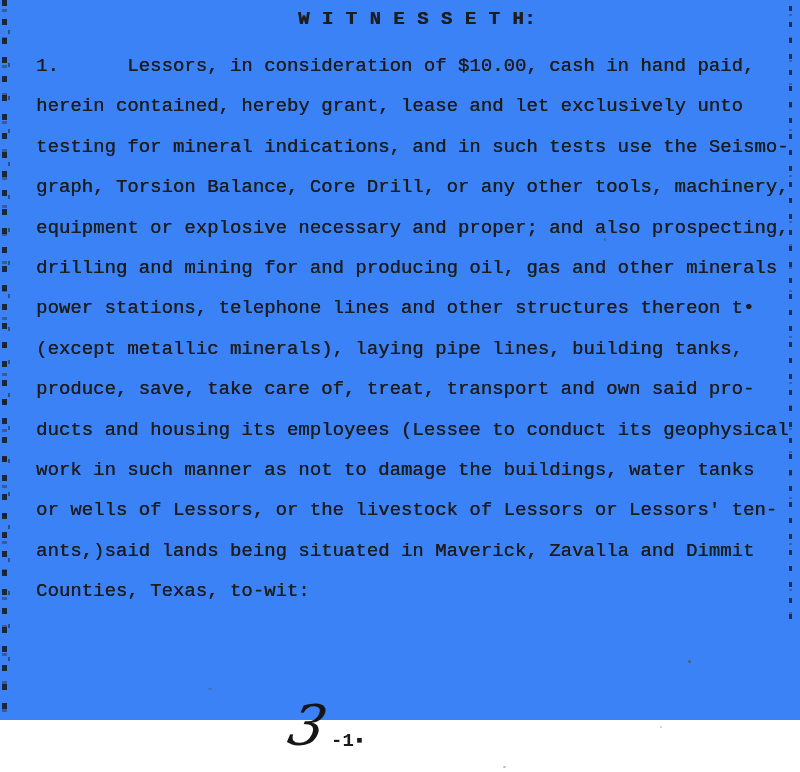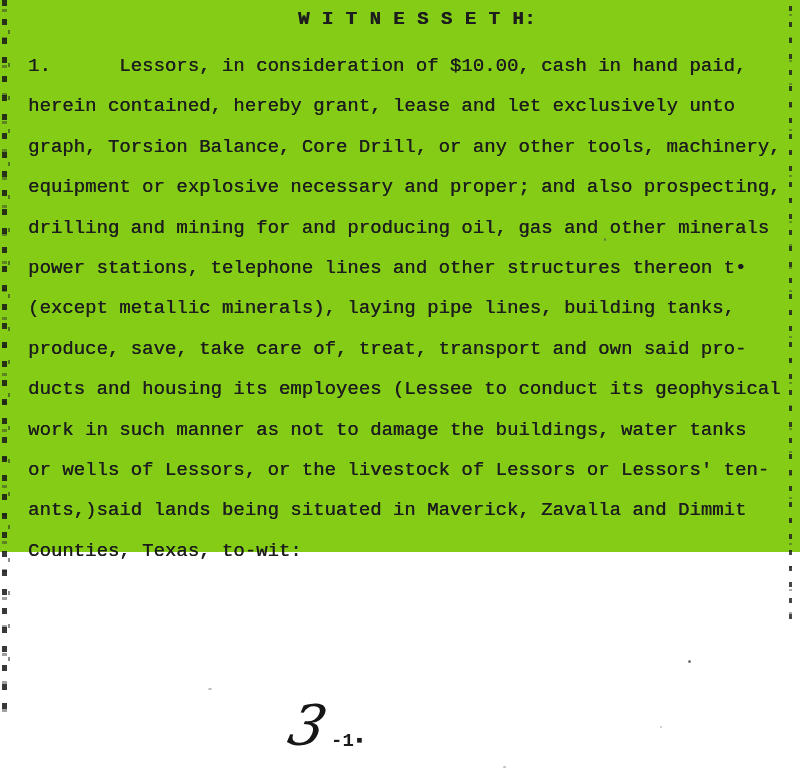--- a/index.html
+++ b/index.html
@@ -6,22 +6,22 @@
     margin: 0;
     padding: 0;
     width: 800px;
     height: 772px;
     overflow: hidden;
     background: #ffffff;
   }
   .page {
     position: relative;
     width: 800px;
-    height: 552px;
-    background: #84cc16;
+    height: 720px;
+    background: #3b82f6;
     font-family: "Liberation Mono", "DejaVu Sans Mono", monospace;
     color: #1d1d1d;
   }
   
   .edge-left {
     position: absolute;
     left: 2px; top: 0;
     width: 5px; height: 712px;
     background:
       repeating-linear-gradient(180deg, rgba(22,22,22,0.85) 0 6px, transparent 6px 19px),
@@ -56,21 +56,21 @@
   }
   .body-text {
     position: absolute;
     top: 46px;
     left: 0;
     width: 800px;
   }
   .line {
     height: 40.4px;
     line-height: 40.4px;
-    padding-left: 28px;
+    padding-left: 36px;
     font-size: 19px;
     white-space: pre;
     text-shadow: 0.35px 0 0 currentColor;
   }
   .hand-number {
     position: absolute;
     left: 290px;
     top: 698px;
     font-family: "DejaVu Serif", serif;
     font-style: italic;
@@ -106,20 +106,21 @@
 
   <div class="edge-left"></div>
   <div class="edge-left2"></div>
   <div class="edge-right"></div>
 
   <h1 class="heading">W I T N E S S E T H:</h1>
 
   <div class="body-text">
     <div class="line">1.      Lessors, in consideration of $10.00, cash in hand paid,</div>
     <div class="line">herein contained, hereby grant, lease and let exclusively unto</div>
+    <div class="line">testing for mineral indications, and in such tests use the Seismo-</div>
     <div class="line">graph, Torsion Balance, Core Drill, or any other tools, machinery,</div>
     <div class="line">equipment or explosive necessary and proper; and also prospecting,</div>
     <div class="line">drilling and mining for and producing oil, gas and other minerals</div>
     <div class="line">power stations, telephone lines and other structures thereon t•</div>
     <div class="line">(except metallic minerals), laying pipe lines, building tanks,</div>
     <div class="line">produce, save, take care of, treat, transport and own said pro-</div>
     <div class="line">ducts and housing its employees (Lessee to conduct its geophysical</div>
     <div class="line">work in such manner as not to damage the buildings, water tanks</div>
     <div class="line">or wells of Lessors, or the livestock of Lessors or Lessors' ten-</div>
     <div class="line">ants,)said lands being situated in Maverick, Zavalla and Dimmit</div>

